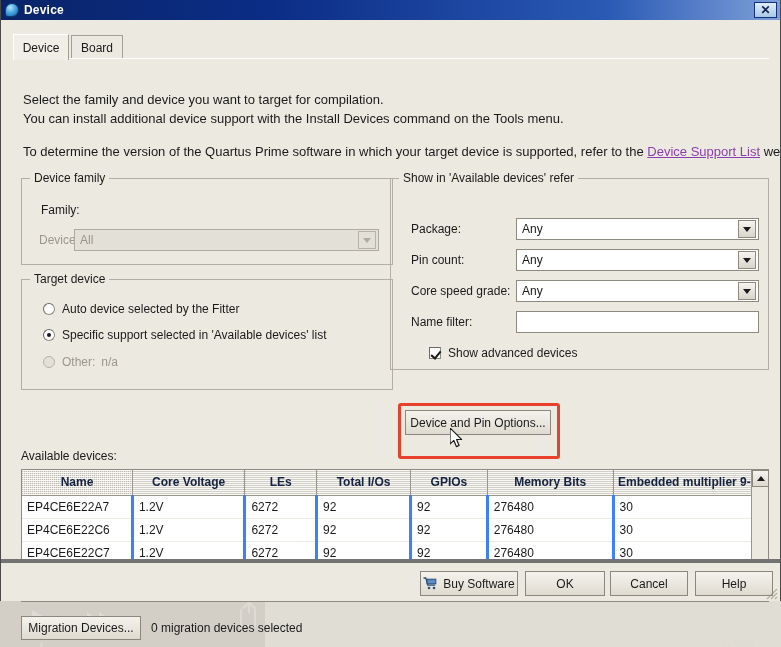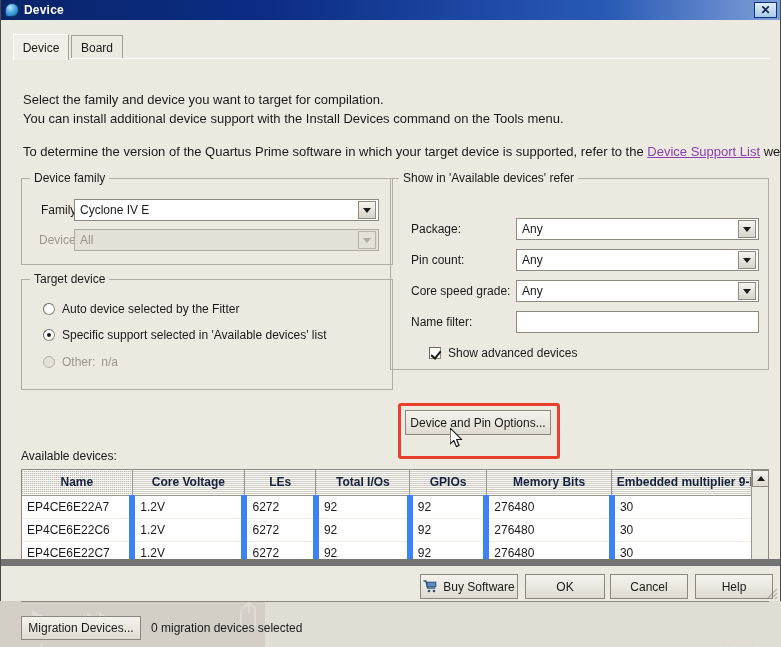--- a/index.html
+++ b/index.html
@@ -282,21 +282,21 @@
       repeating-linear-gradient(0deg, rgba(255,255,255,.85) 0 1px, rgba(0,0,0,0) 1px 2px),
       repeating-linear-gradient(90deg, rgba(150,146,138,.5) 0 1px, rgba(0,0,0,0) 1px 2px);
     border-right: 1px solid #9b968c;
     border-bottom: 1px solid #9b968c;
     text-align: center;
     overflow: hidden; white-space: nowrap;
   }
   #tbl td {
     height: 23px;
     font-size: 12px; color: #1a1a1a;
-    border-right: 6px solid #3b82f6;
+    border-right: 3px solid #3b82f6;
     border-bottom: 1px solid #eeebe4;
     padding-left: 5px;
     white-space: nowrap; overflow: hidden;
   }
   #tbl tr.sel td { background: #d8d4cb; }
 
   
   .sb-btn {
     background: linear-gradient(to bottom, #f4f2ec, #ddd9cf);
     border: 1px solid #8c877d;
@@ -331,21 +331,21 @@
 
   
   #btn-migration { left: 8px; top: 557px; width: 120px; height: 24px; }
   #migration-status {
     position: absolute; left: 138px; top: 562px; font-size: 12px; color: #1a1a1a;
   }
 
   
   #btnbar {
     position: absolute; left: 0; bottom: 0; width: 779px; height: 42px;
-    border-top: 7px solid #737373;
+    border-top: 4px solid #737373;
     background: #ece9e1;
   }
   #btn-buy    { left: 419px; top: 8px;  width: 98px; height: 25px; }
   #btn-ok     { left: 524px; top: 8px;  width: 80px; height: 25px; }
   #btn-cancel { left: 609px; top: 8px;  width: 78px; height: 25px; }
   #btn-help   { left: 694px; top: 8px;  width: 78px; height: 25px; }
   #btn-buy .cart-icon { margin-right: 6px; display: flex; }
   #grip {
     position: absolute; right: 2px; bottom: 1px; width: 14px; height: 14px;
     opacity: .6;
@@ -383,26 +383,20 @@
     <div id="tab-page">
 
       <div class="intro" id="intro-1">Select the family and device you want to target for compilation.</div>
       <div class="intro" id="intro-2">You can install additional device support with the Install Devices command on the Tools menu.</div>
       <div class="intro" id="intro-3"><span>To determine the version of the Quartus Prime software in which your target device is supported, refer to the </span><a href="#" class="dev-link">Device Support List</a><span> webpage.</span></div>
 
       <div class="group" id="grp-family">
         <span class="legend">Device family</span>
       </div>
       <div class="field-label" id="lbl-family">Family:</div>
-      <div class="combo" id="combo-family">
-        <span class="val">Cyclone IV E</span>
-        <span class="arrowbox">
-            <span class="caret"></span>
-          </span>
-      </div>
       <div class="field-label disabled" id="lbl-device">Device:</div>
       <div class="combo disabled" id="combo-device">
         <span class="val">All</span>
         <span class="arrowbox">
             <span class="caret"></span>
           </span>
       </div>
 
       <div class="group" id="grp-target">
         <span class="legend">Target device</span>

